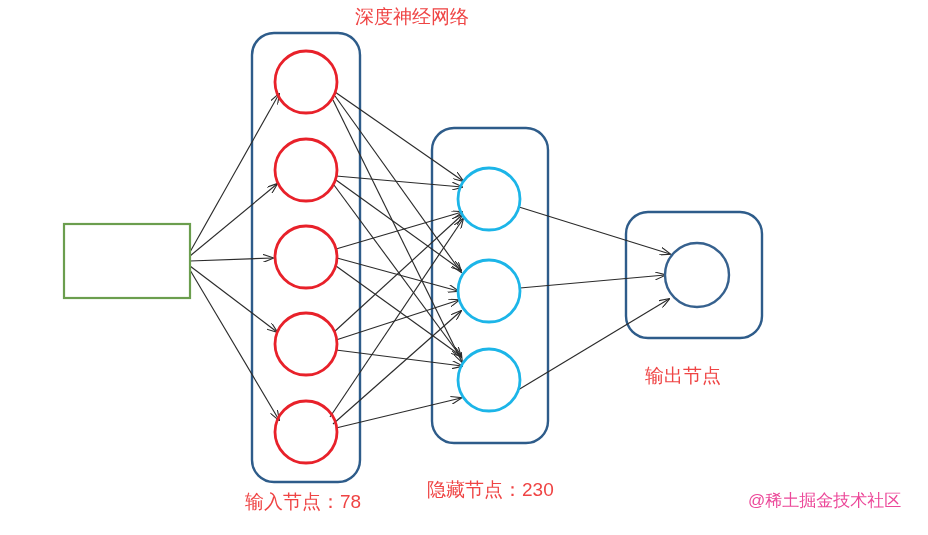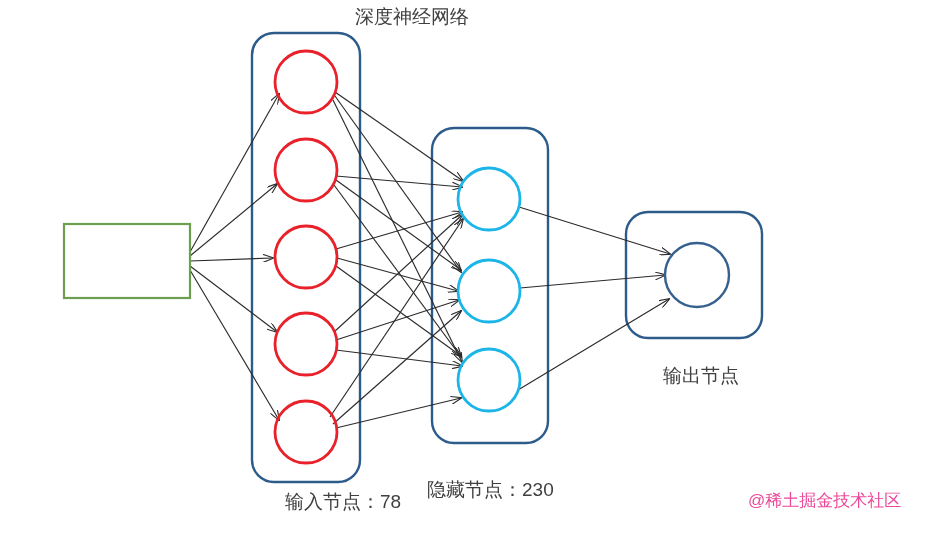--- a/index.html
+++ b/index.html
@@ -17,21 +17,21 @@
   }
   #diagram-svg {
     position: absolute;
     left: 0;
     top: 0;
     width: 928px;
     height: 535px;
   }
   .label-text {
     position: absolute;
-    color: #404040;
+    color: #ef4444;
     white-space: nowrap;
     font-family: "Liberation Sans", "DejaVu Sans", sans-serif;
   }
   #title-label {
     left: 355px;
     top: 4px;
     font-size: 19px;
   }
   #input-box-label {
     left: 64px;
@@ -40,32 +40,30 @@
     height: 74px;
     display: flex;
     align-items: center;
     justify-content: center;
     font-size: 19px;
   }
   #input-count-label {
     left: 245px;
     top: 489px;
     font-size: 19px;
-    margin-left: 40px;
   }
   #hidden-count-label {
     left: 427px;
     top: 477px;
     font-size: 19px;
   }
   #output-node-label {
     left: 645px;
     top: 363px;
     font-size: 19px;
-    margin-left: 18px;
   }
   #watermark-label {
     left: 748px;
     top: 489px;
     font-size: 17px;
     color: #ec4899;
   }
 </style>
 </head>
 <body>

